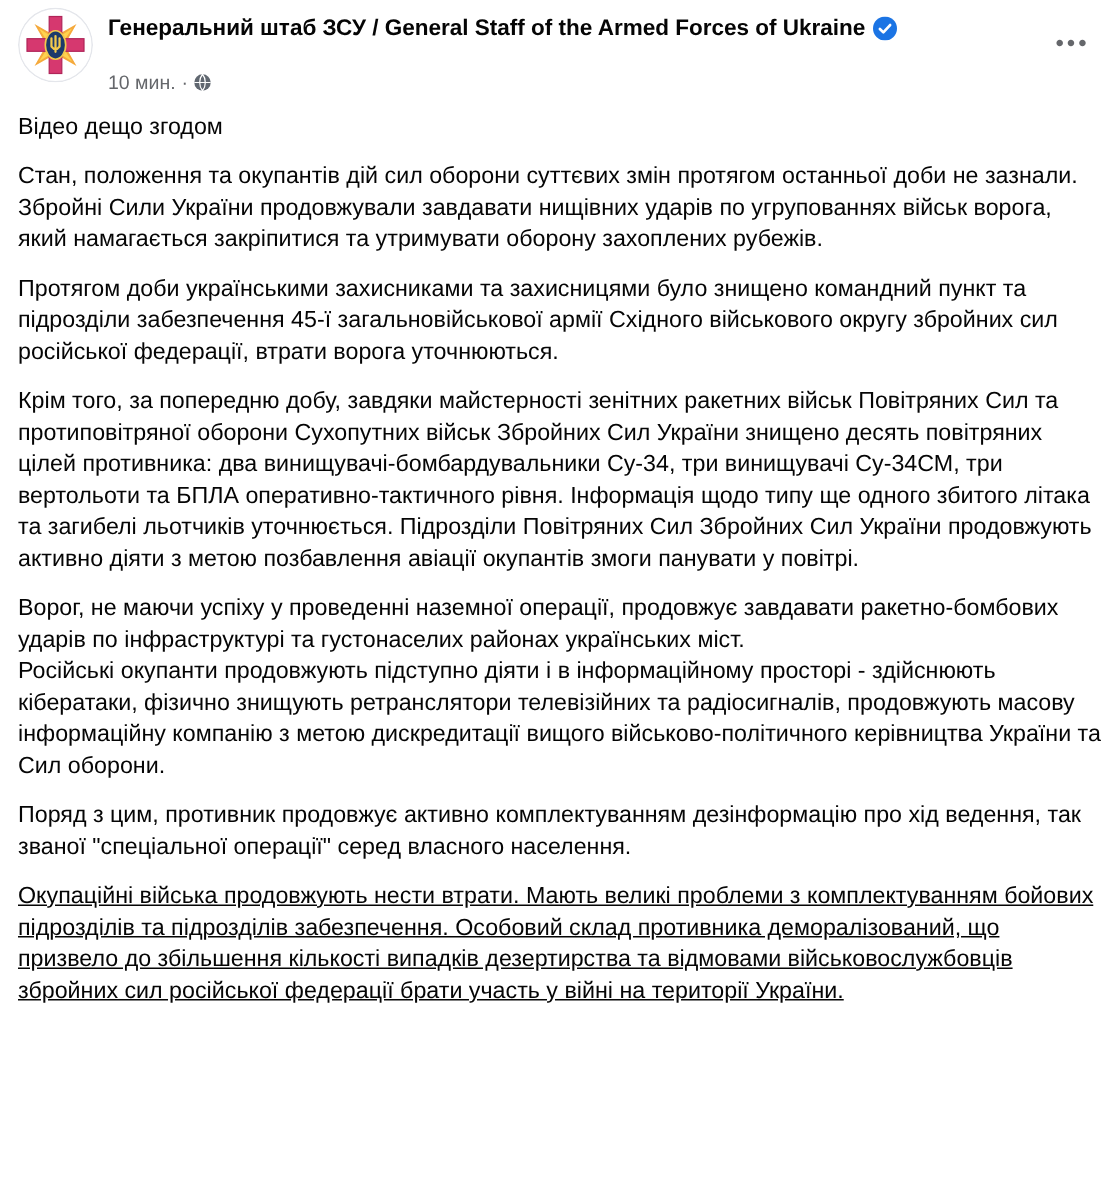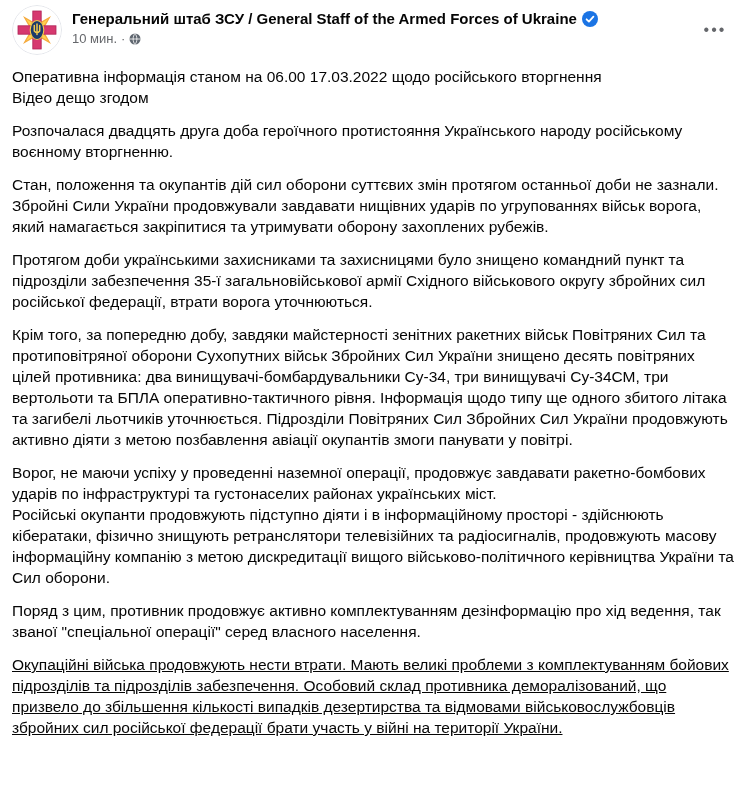--- a/index.html
+++ b/index.html
@@ -51,21 +51,21 @@
   .verified {
     width: 16px;
     height: 16px;
     flex: 0 0 auto;
     display: inline-block;
   }
   .meta-row {
     display: flex;
     align-items: center;
     gap: 4px;
-    margin-top: 2px;
+    margin-top: 18px;
     font-size: 13px;
     color: #65676b;
     line-height: 16px;
   }
   .globe {
     width: 12px;
     height: 12px;
     display: inline-block;
   }
   .more-btn {
@@ -133,34 +133,30 @@
         </svg>
       </div>
     </div>
 
     <div class="more-btn">•••</div>
   </div>
 
   <div class="post-text">
 
     <div class="para">
-      <div>Оперативна інформація станом на 06.00 17.03.2022 щодо російського вторгнення</div>
       <div>Відео дещо згодом</div>
     </div>
 
-    <div class="para">
-      <div>Розпочалася двадцять друга доба героїчного протистояння Українського народу російському воєнному вторгненню.</div>
-    </div>
 
     <div class="para">
       <div>Стан, положення та окупантів дій сил оборони суттєвих змін протягом останньої доби не зазнали. Збройні Сили України продовжували завдавати нищівних ударів по угрупованнях військ ворога, який намагається закріпитися та утримувати оборону захоплених рубежів.</div>
     </div>
 
     <div class="para">
-      <div>Протягом доби українськими захисниками та захисницями було знищено командний пункт та підрозділи забезпечення 35-ї загальновійськової армії Східного військового округу збройних сил російської федерації, втрати ворога уточнюються.</div>
+      <div>Протягом доби українськими захисниками та захисницями було знищено командний пункт та підрозділи забезпечення 45-ї загальновійськової армії Східного військового округу збройних сил російської федерації, втрати ворога уточнюються.</div>
     </div>
 
     <div class="para">
       <div>Крім того, за попередню добу, завдяки майстерності зенітних ракетних військ Повітряних Сил та протиповітряної оборони Сухопутних військ Збройних Сил України знищено десять повітряних цілей противника: два винищувачі-бомбардувальники Су-34, три винищувачі Су-34СМ, три вертольоти та БПЛА оперативно-тактичного рівня. Інформація щодо типу ще одного збитого літака та загибелі льотчиків уточнюється. Підрозділи Повітряних Сил Збройних Сил України продовжують активно діяти з метою позбавлення авіації окупантів змоги панувати у повітрі.</div>
     </div>
 
     <div class="para">
       <div>Ворог, не маючи успіху у проведенні наземної операції, продовжує завдавати ракетно-бомбових ударів по інфраструктурі та густонаселих районах українських міст.</div>
       <div>Російські окупанти продовжують підступно діяти і в інформаційному просторі - здійснюють кібератаки, фізично знищують ретранслятори телевізійних та радіосигналів, продовжують масову інформаційну компанію з метою дискредитації вищого військово-політичного керівництва України та Сил оборони.</div>
     </div>

